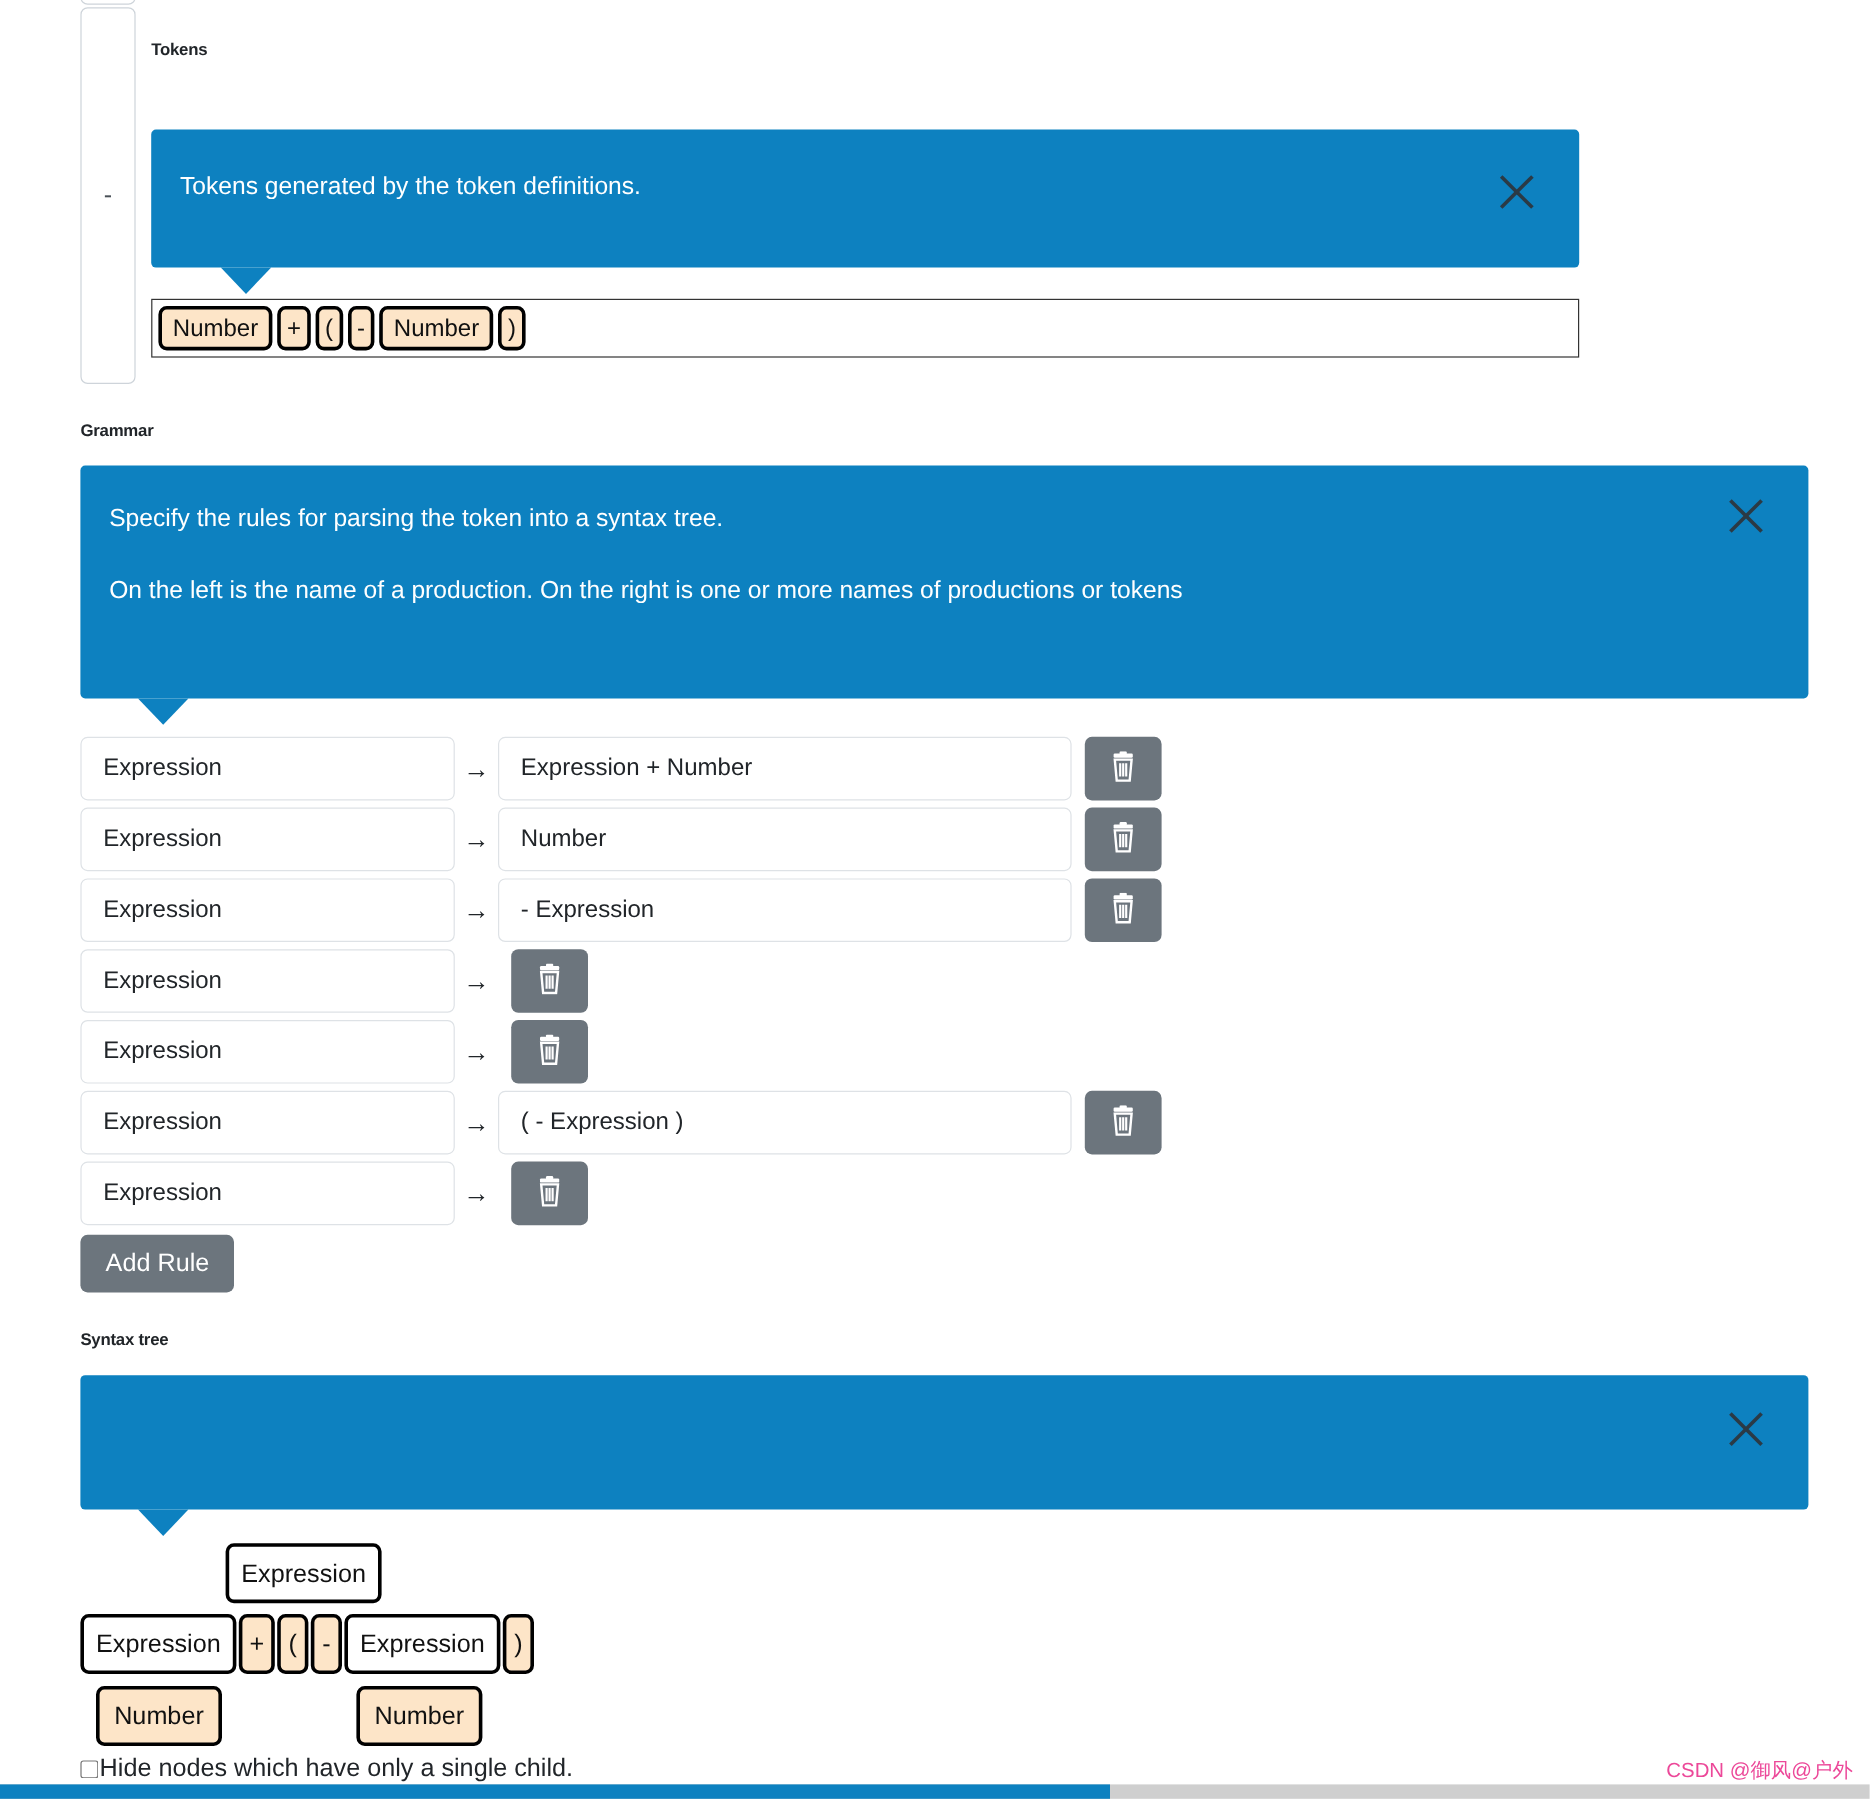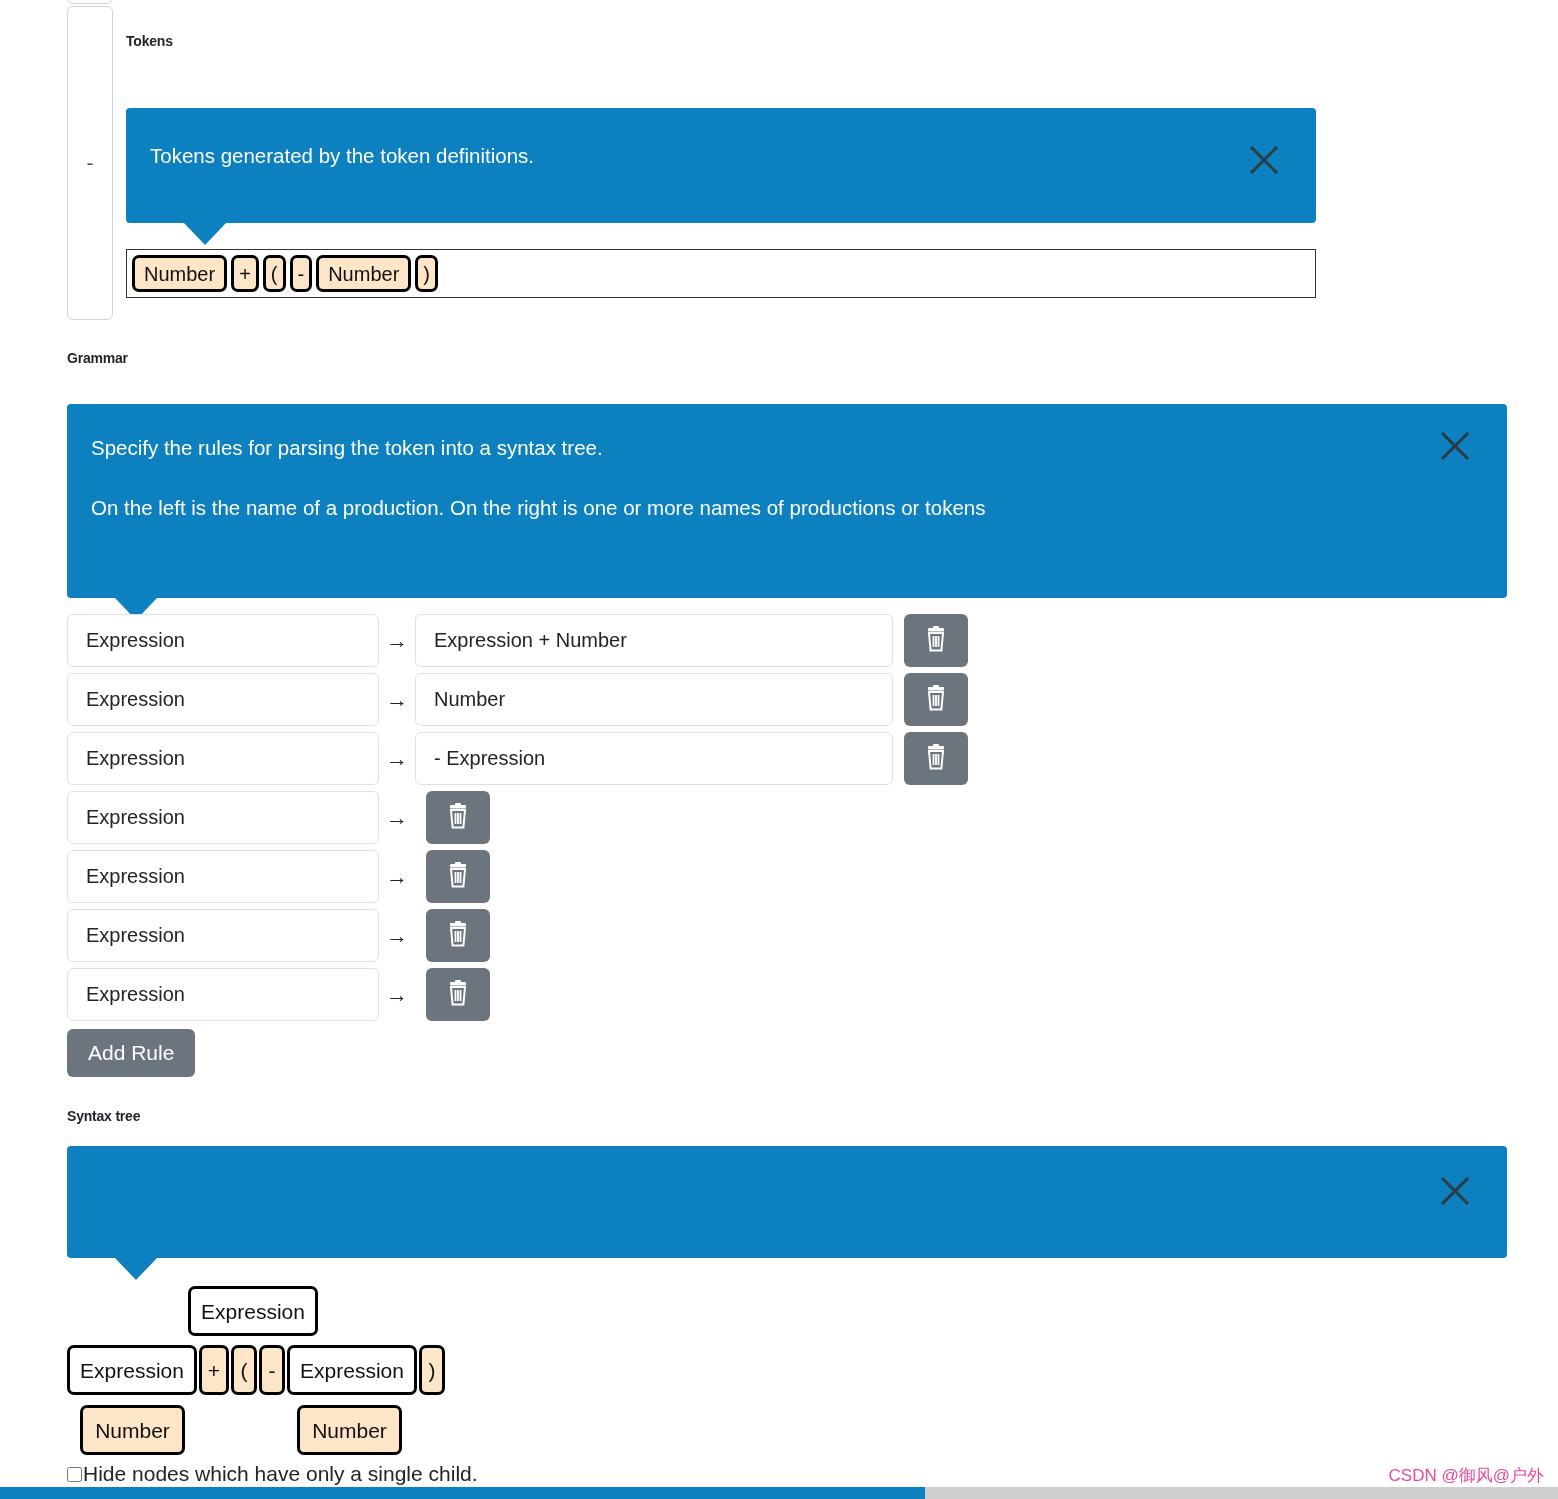--- a/index.html
+++ b/index.html
@@ -71,21 +71,21 @@
   .callout .xbtn svg { display: block; }
 
   #callout-tokens {
     left: 126px; top: 108px; width: 1190px; height: 115px; text-align: center;
   }
   #callout-tokens .ctext { left: 24px; top: 34px; }
   #callout-tokens .arrow { left: 58px; top: 115px; }
   #callout-tokens .xbtn  { right: 32px; top: 32px; }
 
   #callout-grammar {
-    left: 67px; top: 388px; width: 1440px; height: 194px; margin-top: 16px;
+    left: 67px; top: 388px; width: 1440px; height: 194px;
   }
   #callout-grammar .ctext.l1 { left: 24px; top: 30px; }
   #callout-grammar .ctext.l2 { left: 24px; top: 90px; }
   #callout-grammar .arrow { left: 48px; top: 194px; }
   #callout-grammar .xbtn  { right: 32px; top: 22px; }
 
   #callout-tree {
     left: 67px; top: 1146px; width: 1440px; height: 112px;
   }
   #callout-tree .ctext { left: 24px; top: 30px; }
@@ -347,20 +347,23 @@
           </svg>
         </span>
       </button>
     </div>
 
     <div class="rule-row">
       <div class="rule-lhs">
           <span>Expression</span>
         </div>
       <div class="arrow-gl">→</div>
+      <div class="rule-rhs">
+          <span>( - Expression )</span>
+        </div>
       <button class="del-btn">
         <span>
           <svg width="24" height="26" viewBox="0 0 24 26">
             <rect x="4" y="2" width="16" height="3.5" rx="1" fill="#fff"></rect>
             <rect x="9" y="0" width="6" height="3" rx="1" fill="#fff"></rect>
             <path d="M5 7 h14 l-1.6 17.5 h-10.8 Z" fill="none" stroke="#fff" stroke-width="2"></path>
             <line x1="9.5" y1="10" x2="9.5" y2="21" stroke="#fff" stroke-width="1.8"></line>
             <line x1="12" y1="10" x2="12" y2="21" stroke="#fff" stroke-width="1.8"></line>
             <line x1="14.5" y1="10" x2="14.5" y2="21" stroke="#fff" stroke-width="1.8"></line>
           </svg>

